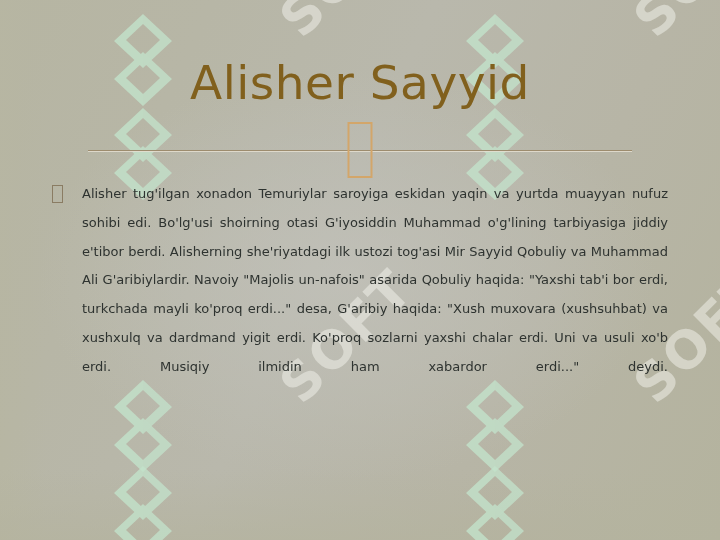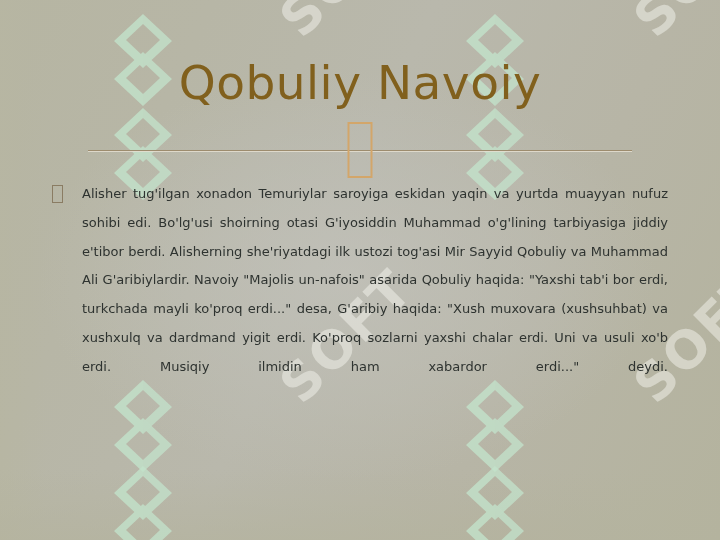--- a/index.html
+++ b/index.html
@@ -251,21 +251,21 @@
           <g fill="#c3e3cb">
             <path d="M31 0 L31 10 L14 26 L31 42 L31 54 L2 27 Z"></path>
             <path d="M31 0 L60 27 L31 54 L31 42 L48 26 L31 10 Z" opacity="0.95"></path>
             <path d="M31 38 L31 48 L14 64 L31 80 L31 92 L2 65 Z"></path>
             <path d="M31 38 L60 65 L31 92 L31 80 L48 64 L31 48 Z" opacity="0.95"></path>
           </g>
         </svg>
       </div>
     </div>
 
-  <div class="title">Qobuliy Navoiy</div>
+  <div class="title">Alisher Sayyid</div>
 
   <div class="ornament">
     <div class="rule"></div>
     <div class="tofu-wrap">
       <span class="tofu-big"></span>
     </div>
   </div>
 
   <div class="body-block">
     <span class="bullet-marker"></span>

